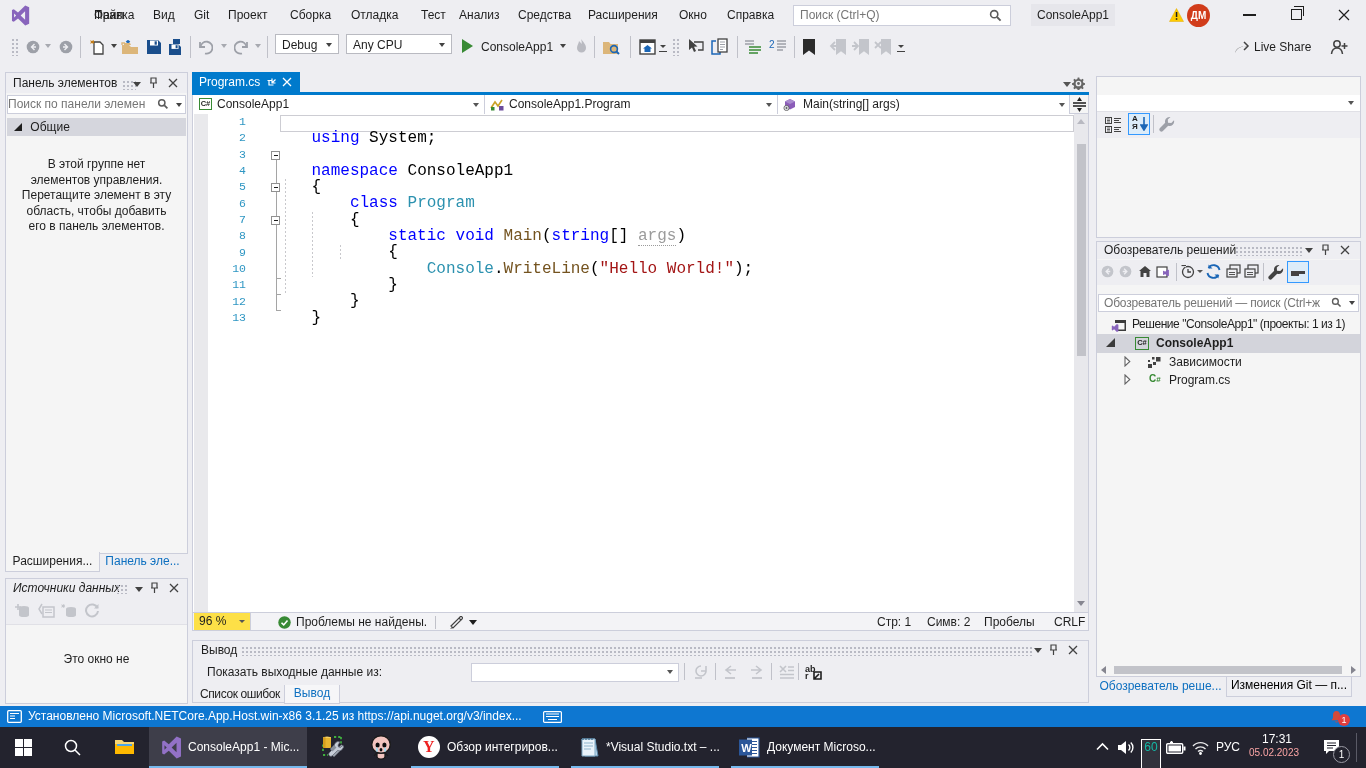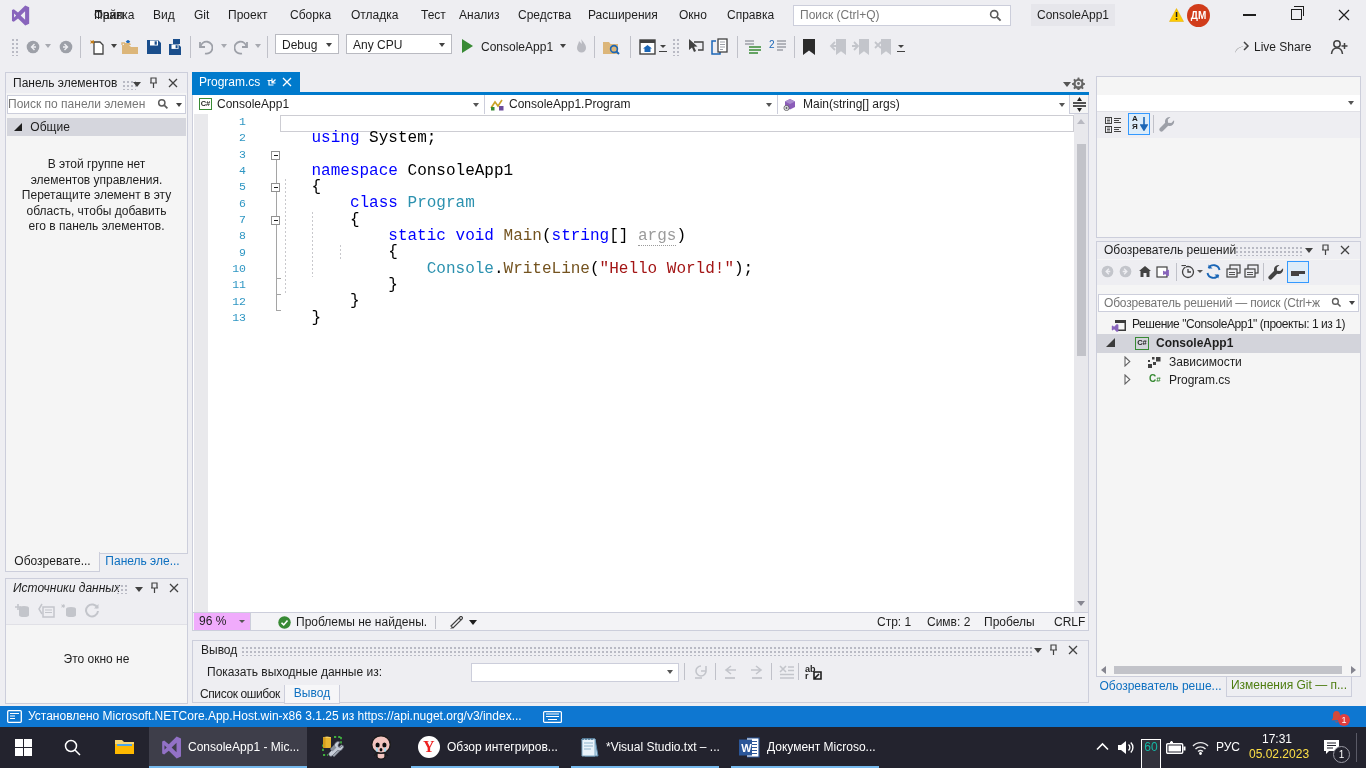--- a/index.html
+++ b/index.html
@@ -225,21 +225,21 @@
   <div class="ab" style="left:1px;top:45px;right:1px;height:18px;background:#D5D6DD;color:#1e1e1e;font-size:12px;line-height:18px;">
     <svg style="margin-left:7px;" width="8" height="8" viewBox="0 0 8 8">
         <path d="M0 8 H8 V0 Z" fill="#1e1e1e"></path>
       </svg>
     <span style="margin-left:5px;">Общие</span>
   </div>
   <div class="ab f12" style="left:4px;right:4px;top:84px;text-align:center;line-height:15.6px;">В этой группе нет<br>элементов управления.<br>Перетащите элемент в эту<br>область, чтобы добавить<br>его в панель элементов.</div>
 </div>
 
 <div id="lefttabs" class="ab" style="left:5px;top:552px;height:19px;font-size:12px;">
-  <div class="ab" style="left:0;top:0;width:93px;height:19px;background:#F5F5F5;border:1px solid #CCCEDB;border-top:none;color:#1e1e1e;text-align:center;line-height:18px;">Обозревате...</div>
+  <div class="ab" style="left:0;top:0;width:93px;height:19px;background:#F5F5F5;border:1px solid #CCCEDB;border-top:none;color:#1e1e1e;text-align:center;line-height:18px;">Расширения...</div>
   <div class="ab" style="left:94px;top:0;width:87px;height:19px;color:#0E70C0;text-align:center;line-height:18px;">Панель эле...</div>
 </div>
 
 <div id="datasrc" class="panel" style="left:5px;top:578px;width:181px;height:124px;">
   <div class="ptitle" style="height:19px;line-height:19px;font-style:italic;">
     <span style="margin-left:7px;">Источники данных</span>
     <div class="grip" style="left:110px;right:60px;top:5px;"></div>
     <div class="tri-d" style="right:44px;top:8px;"></div>
     <svg class="ab" style="right:27px;top:3px" width="11" height="13" viewBox="0 0 11 13">
         <path d="M3 1 H8 V6 H3 Z M2 6 H9 M5.5 6 V11" stroke="#424242" stroke-width="1.2" fill="none"></path>
@@ -379,21 +379,21 @@
 
   <div class="ab" style="left:2px;top:42px;width:14px;height:498px;background:#E9E9EC;"></div>
 
   <div id="vscroll" class="ab" style="left:882px;top:42px;width:14px;height:498px;background:#E8E8EC;">
     <div class="ab" style="left:3px;top:5px;width:0;height:0;border-left:4px solid transparent;border-right:4px solid transparent;border-bottom:5px solid #B8B9C1;"></div>
     <div class="ab" style="left:2.5px;top:30px;width:9px;height:212px;background:#C2C3C9;"></div>
     <div class="ab" style="left:3px;top:487px;width:0;height:0;border-left:4px solid transparent;border-right:4px solid transparent;border-top:5px solid #868690;"></div>
   </div>
 
   <div id="edstatus" class="ab" style="left:0;top:540px;width:897px;height:19px;background:#F3F3F6;border:1px solid #CCCEDB;box-sizing:border-box;font-size:12px;color:#1e1e1e;">
-    <div class="ab" style="left:1px;top:0px;width:56px;height:17px;background:#f0abfc;border-right:1px solid #CCCEDB;line-height:17px;"><span style="margin-left:5px;">96 %</span>
+    <div class="ab" style="left:1px;top:0px;width:56px;height:17px;background:#fde047;border-right:1px solid #CCCEDB;line-height:17px;"><span style="margin-left:5px;">96 %</span>
       <div class="tri-d" style="right:5px;top:7px;border-left-width:3px;border-right-width:3px;border-top-width:3.5px;border-top-color:#555;"></div>
     </div>
     <svg class="ab" style="left:85px;top:2.5px" width="13" height="13" viewBox="0 0 13 13">
       <circle cx="6.5" cy="6.5" r="6.2" fill="#388a34"></circle>
       <path d="M3.5 6.7 L5.7 8.9 L9.5 4.4" stroke="#fff" stroke-width="1.6" fill="none"></path>
     </svg>
     <span class="ab" style="left:103px;top:2px;">Проблемы не найдены.</span>
     <div class="vsep" style="left:242px;top:3px;height:13px;"></div>
     <svg class="ab" style="left:256px;top:2.5px" width="14" height="14" viewBox="0 0 14 14">
       <path d="M2 12 L10 4 L12 6 L4 14 Z M10 4 L12 2 L14 4 L12 6" fill="none" stroke="#424242" stroke-width="1.2" transform="translate(0,-2)"></path>
@@ -577,21 +577,21 @@
 
   <div class="ab" style="left:1px;right:1px;top:422px;height:11px;background:#F5F5F5;">
     <div class="ab" style="left:3px;top:2px;width:0;height:0;border-top:4px solid transparent;border-bottom:4px solid transparent;border-right:5px solid #868690;"></div>
     <div class="ab" style="left:16px;top:1.5px;width:228px;height:8px;background:#C2C3C9;"></div>
     <div class="ab" style="right:3px;top:2px;width:0;height:0;border-top:4px solid transparent;border-bottom:4px solid transparent;border-left:5px solid #868690;"></div>
   </div>
 </div>
 
 <div id="righttabs" class="ab" style="left:1096px;top:676px;height:21px;font-size:12px;">
   <div class="ab" style="left:0;top:0;width:129px;height:21px;color:#0E70C0;text-align:center;line-height:20px;">Обозреватель реше...</div>
-  <div class="ab" style="left:130px;top:0;width:126px;height:21px;border:1px solid #CCCEDB;border-top:none;box-sizing:border-box;color:#4d7c0f;text-align:center;line-height:19px;">Изменения Git — п...</div>
+  <div class="ab" style="left:130px;top:0;width:126px;height:21px;border:1px solid #CCCEDB;border-top:none;box-sizing:border-box;color:#000000;text-align:center;line-height:19px;">Изменения Git — п...</div>
 </div>
 
 <div id="bluebar" class="ab" style="left:0;top:706px;width:1366px;height:21px;background:#0E77D1;color:#fff;font-size:12px;">
   <svg class="ab" style="left:7px;top:4px" width="15" height="13" viewBox="0 0 15 13">
     <rect x="0.7" y="0.7" width="13.6" height="11.6" rx="1" fill="none" stroke="#fff" stroke-width="1.3"></rect>
     <path d="M3 3.5 H12 M3 6 H8 M3 8.5 H8" stroke="#fff" stroke-width="1.1"></path>
   </svg>
   <span class="ab" style="left:28px;top:3px;">Установлено Microsoft.NETCore.App.Host.win-x86 3.1.25 из https:/<span></span>/api.nuget.org/v3/index...</span>
   <svg class="ab" style="left:543px;top:5px" width="19" height="12" viewBox="0 0 19 12">
     <rect x="0.6" y="0.6" width="17.8" height="10.8" rx="1" fill="none" stroke="#fff" stroke-width="1.2"></rect>
@@ -695,20 +695,20 @@
     <rect x="17.5" y="5.5" width="2" height="4" fill="#fff"></rect>
     <rect x="2.5" y="4.5" width="12.5" height="6" fill="#fff"></rect>
     <path d="M5.5 0 v3 M4 1.5 h3" stroke="#fff" stroke-width="1.3"></path>
   </svg>
   <svg class="ab" style="left:1192px;top:13px" width="17" height="15" viewBox="0 0 17 15">
     <path d="M1 6 a10 10 0 0 1 15 0 M3.5 9 a7 7 0 0 1 10 0 M6 11.5 a4 4 0 0 1 5 0" stroke="#fff" stroke-width="1.4" fill="none" opacity="0.9"></path>
     <circle cx="8.5" cy="13.5" r="1.4" fill="#fff"></circle>
   </svg>
   <span class="ab" style="left:1216px;top:13px;font-size:12px;">РУС</span>
   <span class="ab" style="left:1262px;top:5px;font-size:12px;color:#fff;">17:31</span>
-  <span class="ab" style="left:1249px;top:20px;font-size:12px;color:#fde047;">05.02.2023</span>
+  <span class="ab" style="left:1249px;top:20px;font-size:10px;color:#fca5a5;">05.02.2023</span>
   <svg class="ab" style="left:1323px;top:12px" width="17" height="16" viewBox="0 0 17 16">
     <path d="M1 1 H16 V12 H6 L3 15 V12 H1 Z" fill="#fff"></path>
     <path d="M4 4 H13 M4 6.5 H13 M4 9 H10" stroke="#23232E" stroke-width="1.1"></path>
   </svg>
   <div class="ab" style="left:1333px;top:19px;width:15px;height:15px;border-radius:50%;border:1px solid #9a9aa4;background:#23232E;color:#fff;font-size:10px;text-align:center;line-height:15px;">1</div>
   <div class="ab" style="left:1356px;top:6px;width:1px;height:29px;background:#5a5a66;"></div>
 </div>
 
 </body></html>

